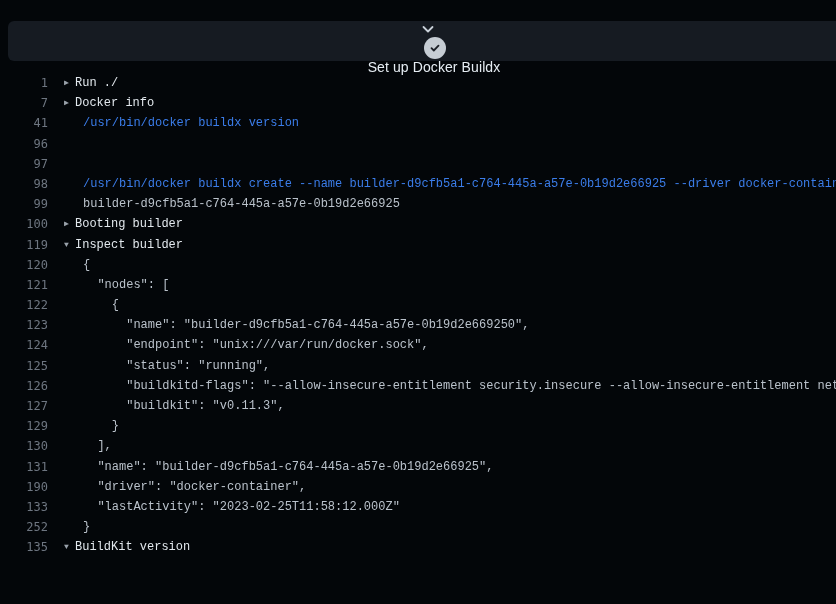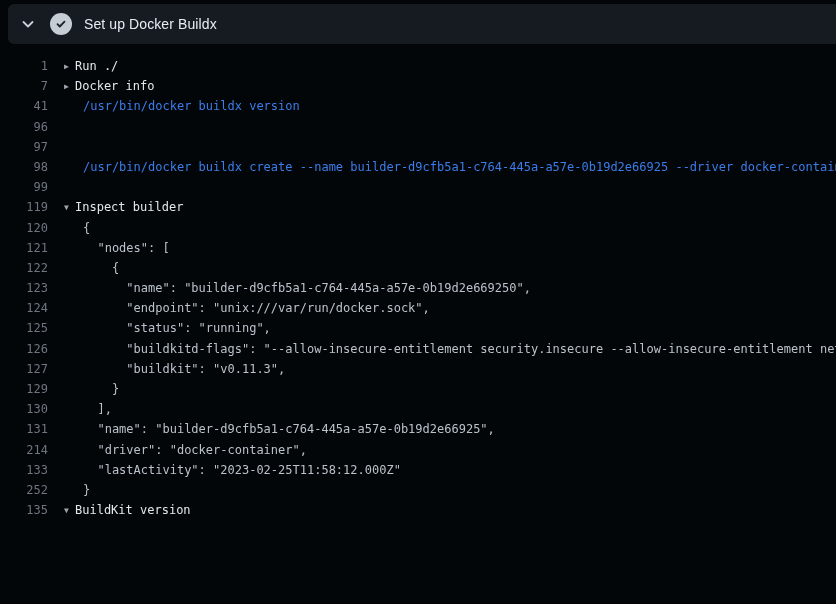--- a/index.html
+++ b/index.html
@@ -16,30 +16,31 @@
     --group-color: #e2e8ed;
     --output-color: #bac2cb;
     --command-color: #3b7dea;
     --arrow-color: #9aa2ab;
     --circle-bg: #c6cdd4;
     --circle-mark: #1c2128;
   }
 
   
   .step-header {
-    margin: 4px 0 0 8px;
+    margin: 21px 0 0 8px;
     height: 40px;
     width: calc(100% - 8px);
     background: var(--header-bg);
     border-radius: 6px 0 0 6px;
     display: flex;
     align-items: center;
     padding-left: 12px;
     box-sizing: border-box;
     cursor: pointer;
+    flex-direction: column;
   }
   .chevron { width: 16px; height: 16px; flex: none; display: block; }
   .status-circle {
     width: 22px; height: 22px; flex: none;
     margin-left: 14px;
     border-radius: 50%;
     background: var(--circle-bg);
     display: flex; align-items: center; justify-content: center;
   }
   .status-circle svg { width: 12px; height: 12px; display: block; }
@@ -64,21 +65,21 @@
     white-space: pre;
     height: 20.2px;
   }
   .num {
     flex: 0 0 40px;
     text-align: right;
     color: var(--num-color);
     cursor: pointer;
     user-select: none;
   }
-  .txt { margin-left: 16px; }
+  .txt { margin-left: 16px; font-family: Liberation Mono, monospace; }
   .line.output  .txt { padding-left: 19px; color: var(--output-color); }
   .line.command .txt { padding-left: 19px; color: var(--command-color); }
   .line.group   .txt { color: var(--group-color); cursor: pointer; }
   .tri {
     display: inline-block;
     width: 11px;
     font-size: 8px;
     color: var(--arrow-color);
     vertical-align: 1px;
   }
@@ -98,30 +99,31 @@
   <span class="step-title">Set up Docker Buildx</span>
 </div>
 
 <div class="log" id="log">
     <div class="line group"><span class="num">1</span><span class="txt"><span class="tri">▶</span>Run ./</span></div>
     <div class="line group"><span class="num">7</span><span class="txt"><span class="tri">▶</span>Docker info</span></div>
     <div class="line command"><span class="num">41</span><span class="txt">/usr/bin/docker buildx version</span></div>
     <div class="line output"><span class="num">96</span></div>
     <div class="line group"><span class="num">97</span></div>
     <div class="line command"><span class="num">98</span><span class="txt">/usr/bin/docker buildx create --name builder-d9cfb5a1-c764-445a-a57e-0b19d2e66925 --driver docker-container</span></div>
-    <div class="line output"><span class="num">99</span></div>
+    <div class="line output"><span class="num">99</span><span class="txt">builder-d9cfb5a1-c764-445a-a57e-0b19d2e66925</span></div>
+    <div class="line group"><span class="num">100</span><span class="txt"><span class="tri">▶</span>Booting builder</span></div>
     <div class="line group"><span class="num">119</span><span class="txt"><span class="tri">▼</span>Inspect builder</span></div>
     <div class="line output"><span class="num">120</span><span class="txt">{</span></div>
     <div class="line output"><span class="num">121</span><span class="txt">  "nodes": [</span></div>
     <div class="line output"><span class="num">122</span><span class="txt">    {</span></div>
     <div class="line output"><span class="num">123</span><span class="txt">      "name": "builder-d9cfb5a1-c764-445a-a57e-0b19d2e669250",</span></div>
     <div class="line output"><span class="num">124</span><span class="txt">      "endpoint": "unix:///var/run/docker.sock",</span></div>
     <div class="line output"><span class="num">125</span><span class="txt">      "status": "running",</span></div>
     <div class="line output"><span class="num">126</span><span class="txt">      "buildkitd-flags": "--allow-insecure-entitlement security.insecure --allow-insecure-entitlement network.host",</span></div>
     <div class="line output"><span class="num">127</span><span class="txt">      "buildkit": "v0.11.3",</span></div>
     <div class="line output"><span class="num">129</span><span class="txt">    }</span></div>
     <div class="line output"><span class="num">130</span><span class="txt">  ],</span></div>
     <div class="line output"><span class="num">131</span><span class="txt">  "name": "builder-d9cfb5a1-c764-445a-a57e-0b19d2e66925",</span></div>
-    <div class="line output"><span class="num">214</span><span class="txt">  "driver": "docker-container",</span></div>
+    <div class="line output"><span class="num">190</span><span class="txt">  "driver": "docker-container",</span></div>
     <div class="line output"><span class="num">133</span><span class="txt">  "lastActivity": "2023-02-25T11:58:12.000Z"</span></div>
     <div class="line output"><span class="num">252</span><span class="txt">}</span></div>
     <div class="line group"><span class="num">135</span><span class="txt"><span class="tri">▼</span>BuildKit version</span></div>
   </div>
 
 </body></html>

